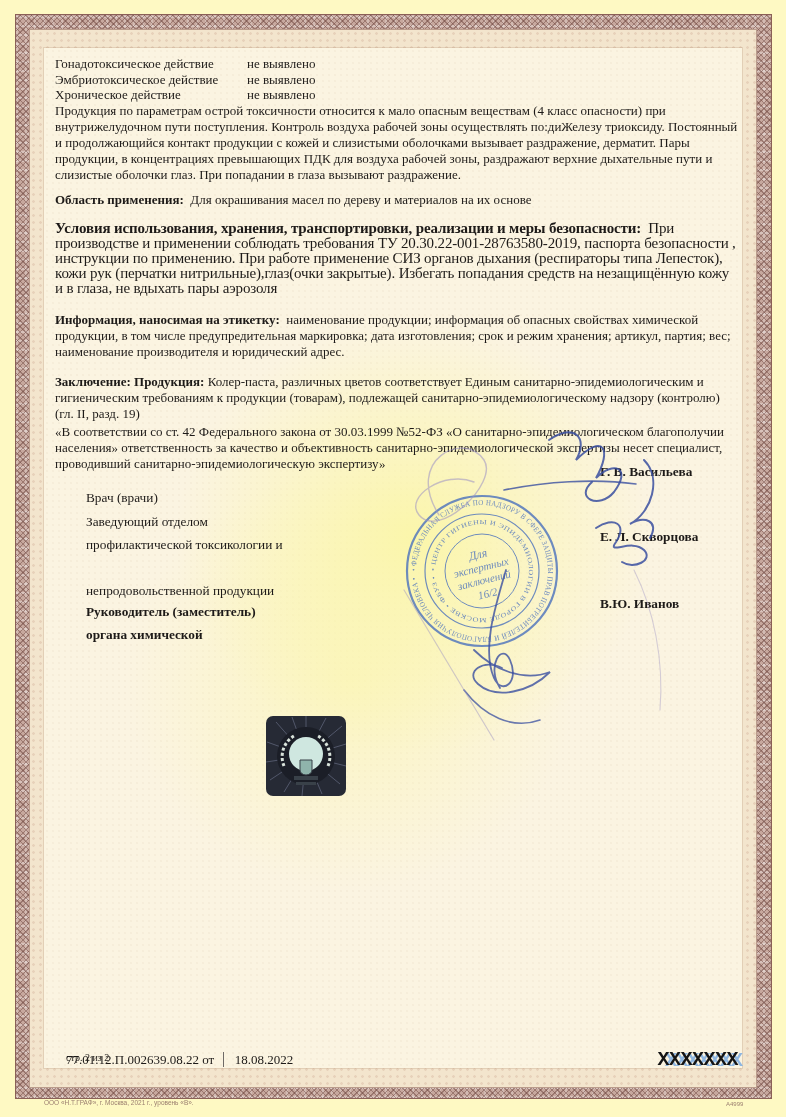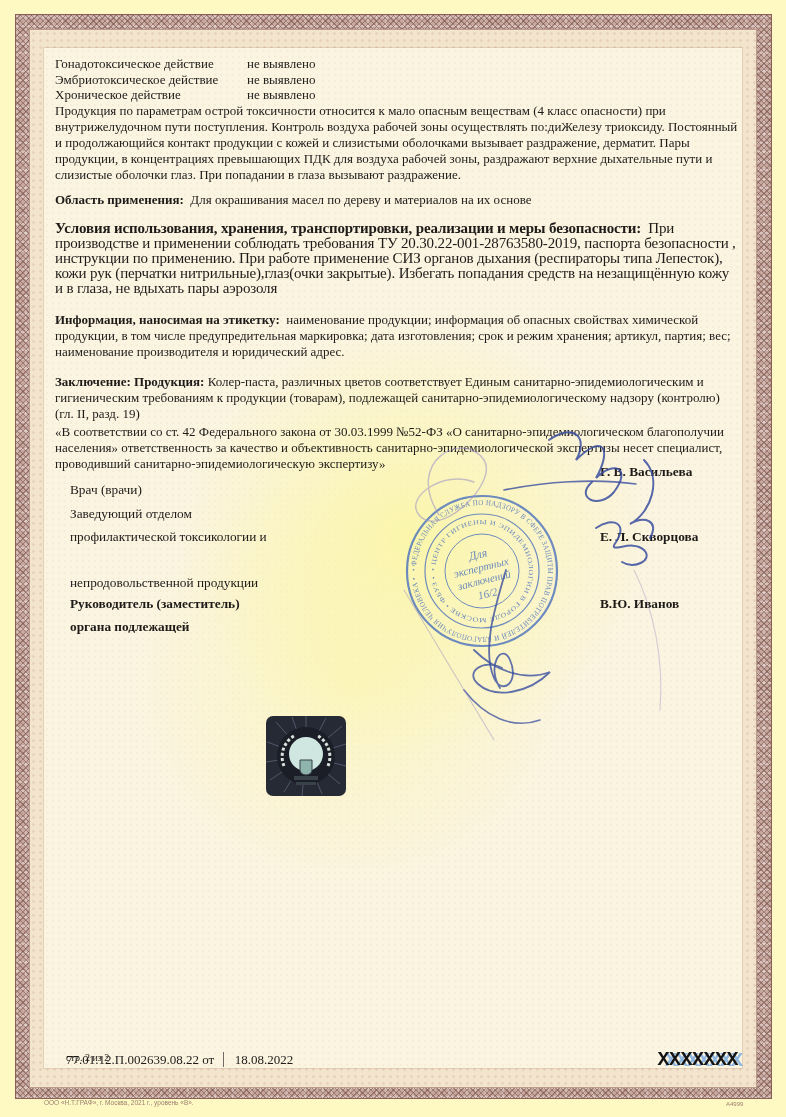--- a/index.html
+++ b/index.html
@@ -30,21 +30,21 @@
   .toxrow .val{font-weight:normal;}
   p{margin:0;}
   .scope{margin-top:9px;}
   .tight{margin-top:13px;line-height:15px;font-size:15px;letter-spacing:-0.15px;}
   .labelinfo{margin-top:16px;}
   .conclusion{margin-top:14px;}
   .quote{margin-top:2px;}
   b{font-weight:bold;font-family:Liberation Serif, serif;}
   
   .sig{position:absolute;font-size:13.3px;}
-  .sig.role{left:26px;}
+  .sig.role{left:42px;margin-top:8px;}
   .sig.name{left:556px;font-weight:bold;}
   .sig.bold{font-weight:bold;}
   
   .stamp{position:absolute;left:359px;top:444px;width:158px;height:158px;opacity:.82;}
   
   .ink{position:absolute;left:300px;top:372px;width:380px;height:330px;pointer-events:none;}
   
   .holo{position:absolute;left:220px;top:666px;width:84px;height:84px;}
   
   .footer{position:absolute;left:22px;right:4px;top:1000px;font-size:13px;}
@@ -110,21 +110,21 @@
     <span class="sig role" style="top:434px;">Врач (врачи)</span>
     <span class="sig name" style="top:416px;">Г. В. Васильева</span>
 
     <span class="sig role" style="top:458px;">Заведующий отделом</span>
     <span class="sig role" style="top:481px;">профилактической токсикологии и</span>
     <span class="sig name" style="top:481px;">Е. Л. Скворцова</span>
     <span class="sig role" style="top:527px;">непродовольственной продукции</span>
 
     <span class="sig role bold" style="top:548px;">Руководитель (заместитель)</span>
     <span class="sig name" style="top:548px;">В.Ю. Иванов</span>
-    <span class="sig role bold" style="top:571px;">органа подлежащей</span>
+    <span class="sig role bold" style="top:571px;">органа химической</span>
 
     <svg class="stamp" viewBox="0 0 158 158">
       <defs>
         <path id="ringO" d="M79,79 m-66,0 a66,66 0 1,1 132,0 a66,66 0 1,1 -132,0"></path>
         <path id="ringI" d="M79,79 m-47,0 a47,47 0 1,1 94,0 a47,47 0 1,1 -94,0"></path>
       </defs>
       <g fill="none" stroke="#4f74bd">
         <circle cx="79" cy="79" r="75" stroke-width="2.2"></circle>
         <circle cx="79" cy="79" r="57" stroke-width="1.2"></circle>
         <circle cx="79" cy="79" r="37" stroke-width="1"></circle>

